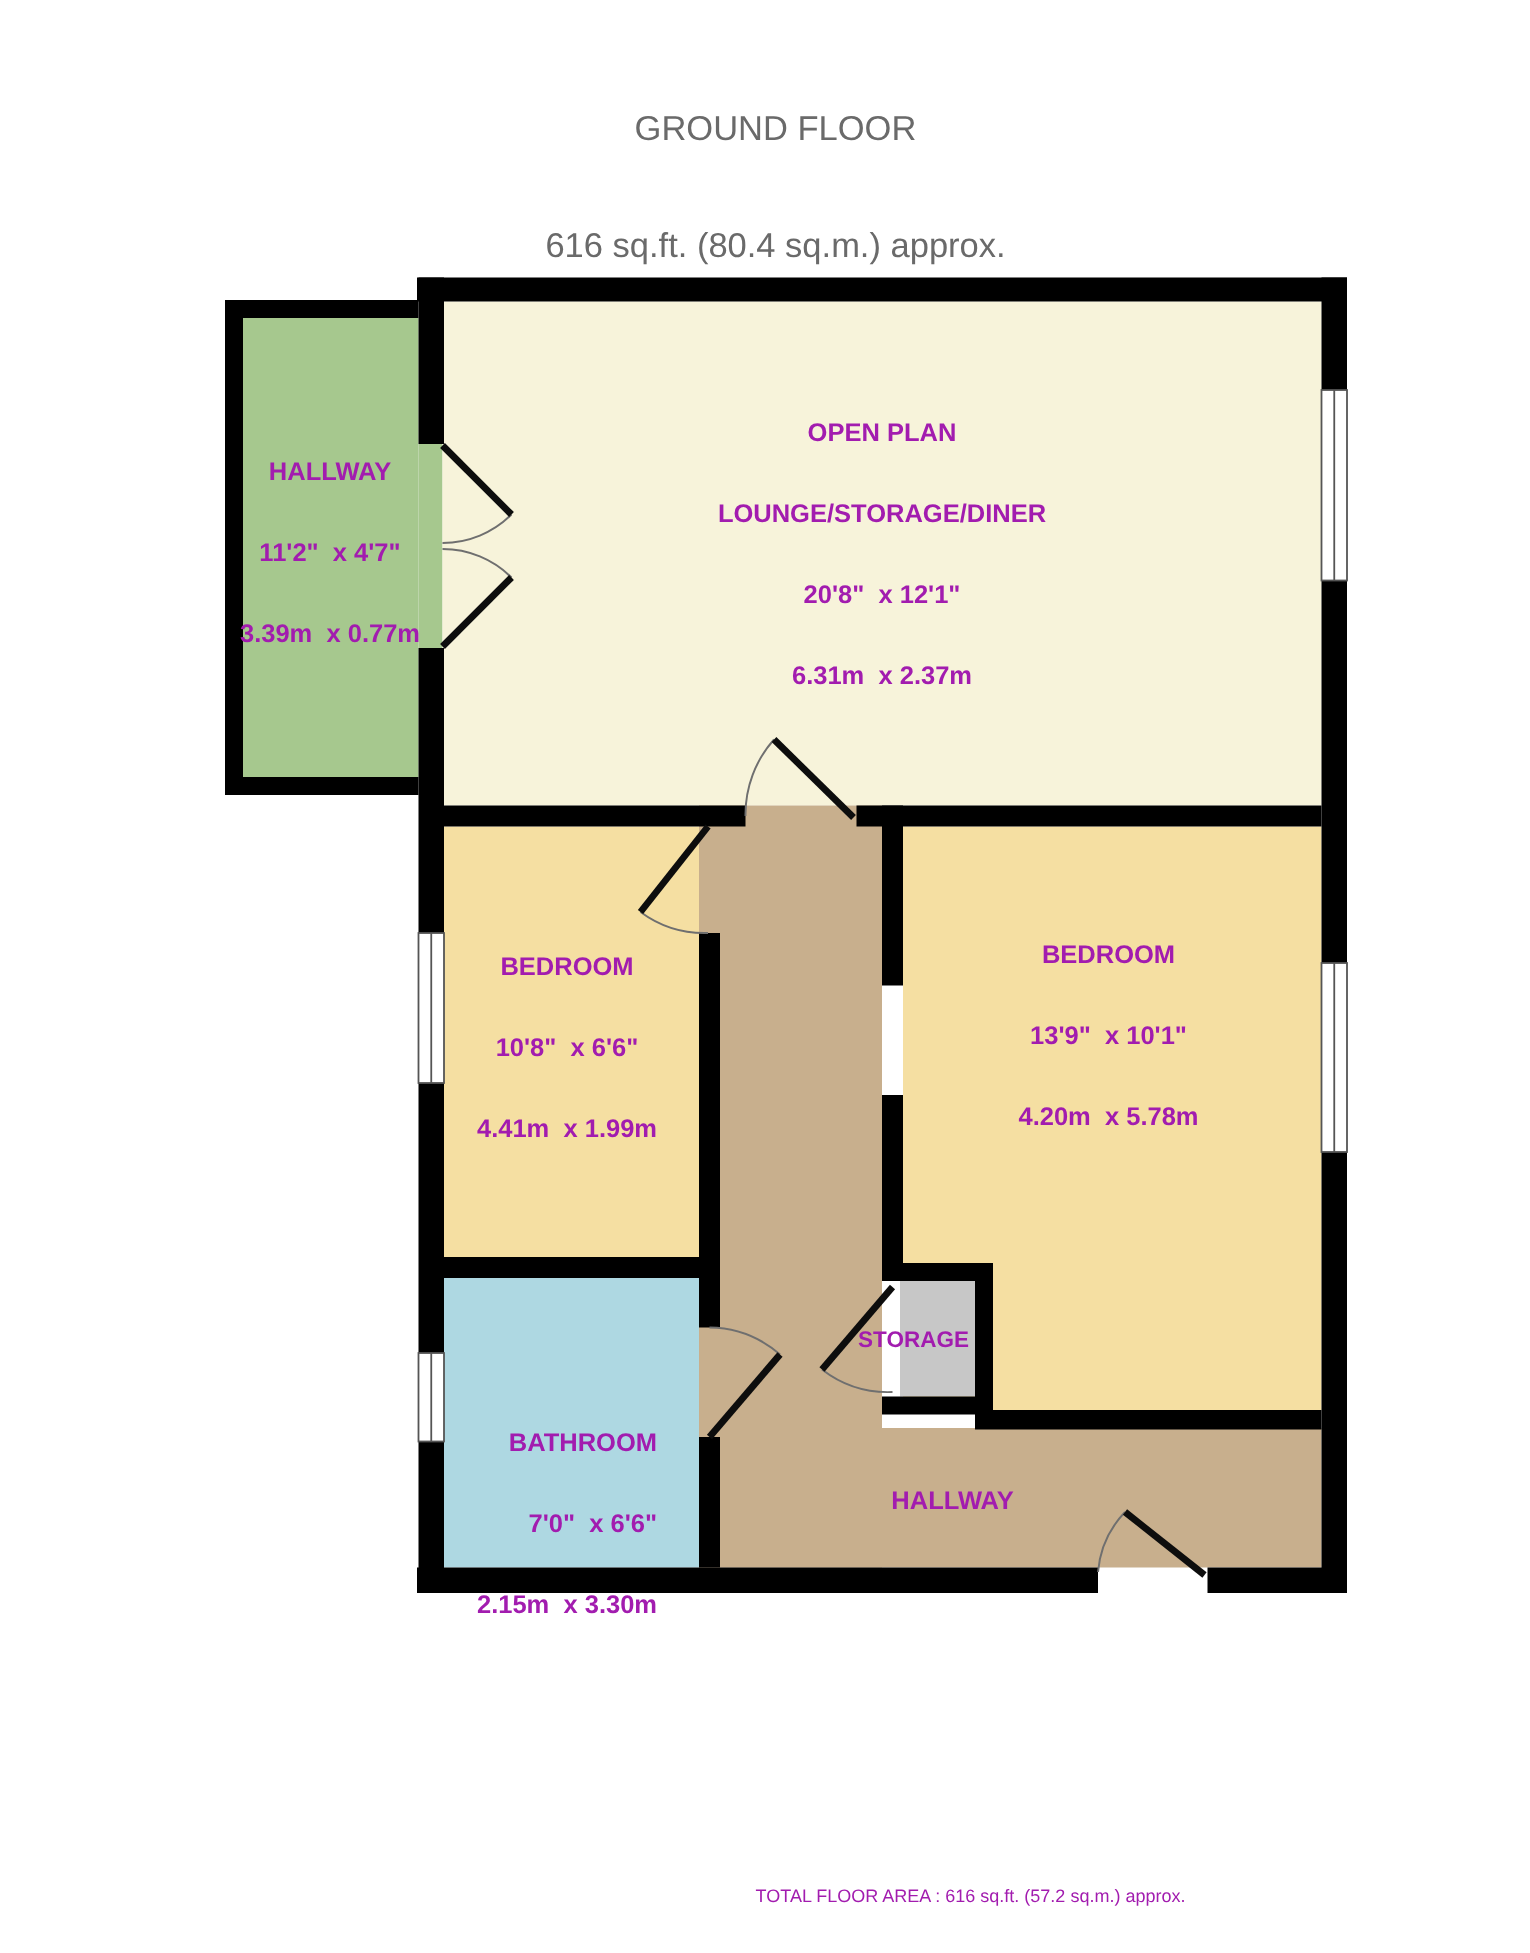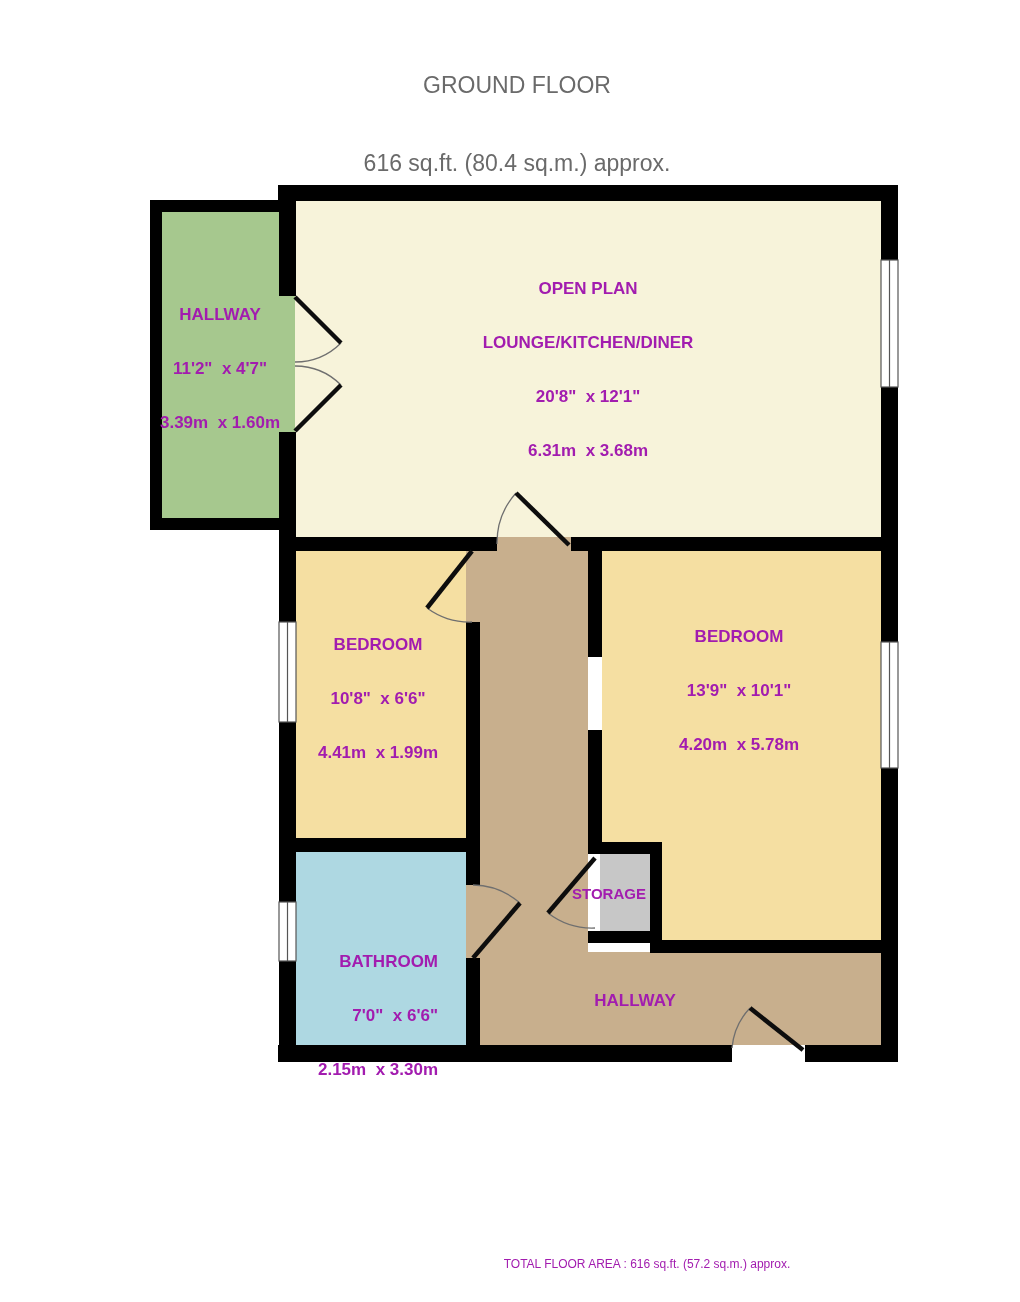--- a/index.html
+++ b/index.html
@@ -132,28 +132,28 @@
   </svg>
 
   <div class="title-block">
     <div>GROUND FLOOR</div>
     <div>616 sq.ft. (80.4 sq.m.) approx.</div>
   </div>
 
   <div class="room-label" style="left:210px; top:369px;">
     <div>HALLWAY</div>
     <div>11'2"  x 4'7"</div>
-    <div>3.39m  x 1.60m</div>
+    <div>3.39m  x 0.77m</div>
   </div>
 
   <div class="room-label" style="left:578px; top:370px;">
     <div>OPEN PLAN</div>
-    <div>LOUNGE/KITCHEN/DINER</div>
+    <div>LOUNGE/STORAGE/DINER</div>
     <div>20'8"  x 12'1"</div>
-    <div>6.31m  x 3.68m</div>
+    <div>6.31m  x 2.37m</div>
   </div>
 
   <div class="room-label" style="left:368px; top:699px;">
     <div>BEDROOM</div>
     <div>10'8"  x 6'6"</div>
     <div>4.41m  x 1.99m</div>
   </div>
 
   <div class="room-label" style="left:729px; top:691px;">
     <div>BEDROOM</div>

